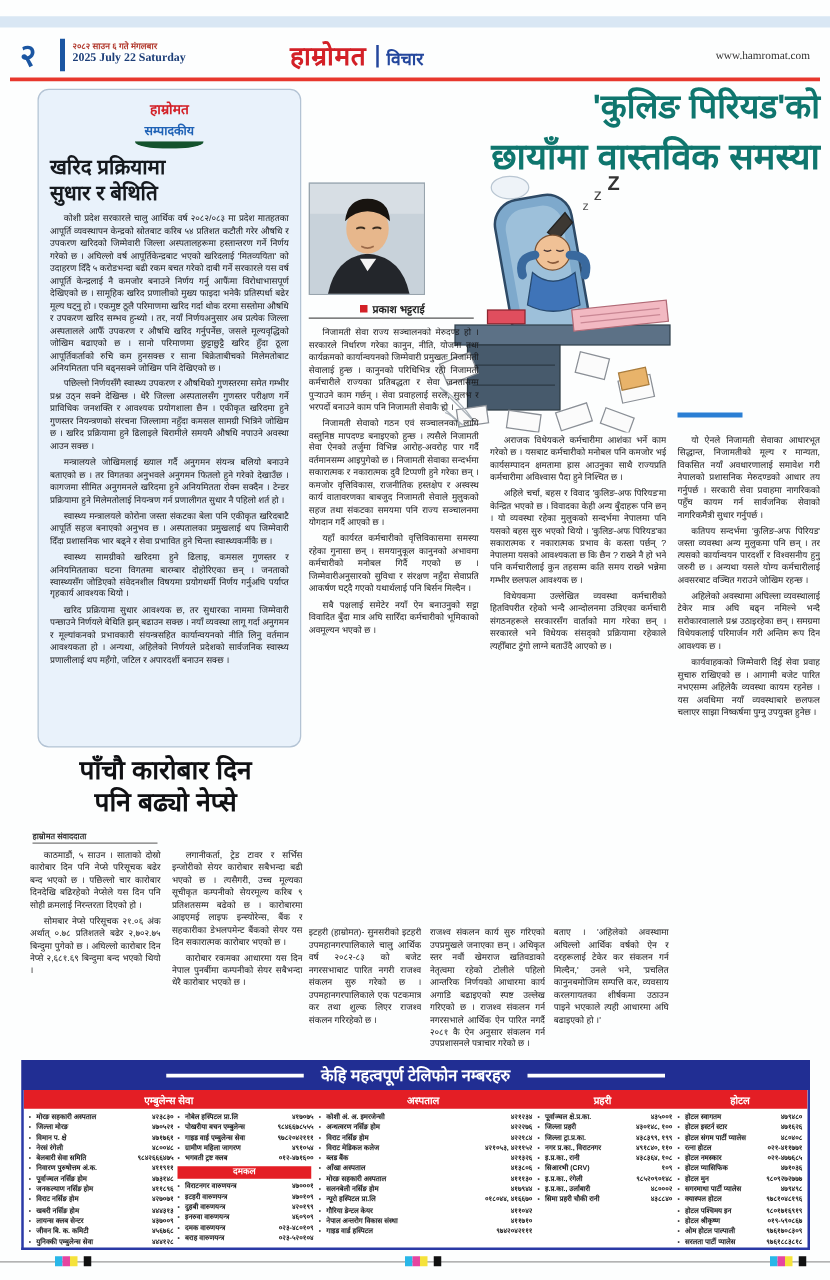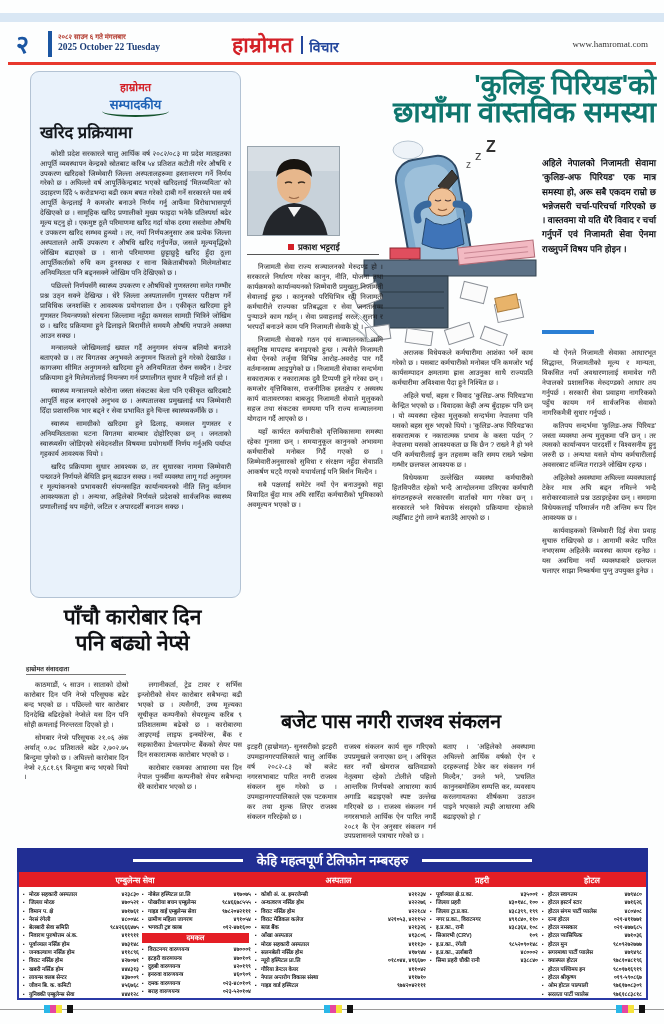--- a/index.html
+++ b/index.html
@@ -18,30 +18,30 @@
   #masthead .brand{font-size:21px;font-weight:bold;color:#d32027;letter-spacing:.5px;}
   #masthead .sep{display:inline-block;width:2px;height:18px;background:#24479d;margin:0 6px -2px 8px;}
   #masthead .section{font-size:14px;font-weight:bold;color:#24479d;}
   #site{right:16px;top:39px;font-size:9px;color:#333;font-family:"Liberation Serif","DejaVu Serif",serif;}
   #redrule{left:8px;top:62px;width:648px;height:3px;background:#e8382d;}
 
   
   #edbox{left:30px;top:71px;width:211px;height:527px;background:#e9f2fb;border:1px solid #b3c3d4;border-radius:9px;padding:7px 9px;overflow:hidden;}
   #edlogo{display:block;text-align:center;font-size:11px;font-weight:bold;color:#d32027;}
   #edlabel-wrap{text-align:center;margin-top:1px;}
-  #edlabel{display:inline-block;font-size:13px;font-weight:bold;color:#1f62b6;border-bottom:2px solid #14532d;border-radius:0 0 70% 70%/0 0 8px 8px;padding:0 8px 2px;}
+  #edlabel{display:inline-block;font-size:10px;font-weight:bold;color:#1f62b6;border-bottom:6px solid #14532d;border-radius:0 0 70% 70%/0 0 8px 8px;padding:0 8px 2px;}
   .ed-head{font-size:16.5px;font-weight:bold;color:#15191e;text-align:left;line-height:1.25;}
   #ed-head1{margin-top:5px;}
   #edbody{margin-top:6px;font-size:7px;line-height:1.42;color:#18181a;text-align:justify;}
   #edbody p{margin:0 0 3px;text-indent:11px;}
 
   
   .mainhead{left:246px;width:410px;text-align:right;font-weight:bold;color:#0f766e;line-height:1.0;}
   #mh1{top:72px;font-size:27px;}
-  #mh2{top:98px;font-size:29px;}
+  #mh2{top:112px;font-size:29px;}
   #photo{left:247px;top:146px;width:93px;height:90px;border:1px solid #98a4ad;overflow:hidden;background:#cdd6dd;}
   #authorrow{left:247px;top:241px;width:132px;font-size:8.5px;font-weight:bold;color:#222;padding-left:41px;}
   #authorrow .sq{display:inline-block;width:6px;height:6px;background:#d32027;margin-right:4px;}
   #authorrule{left:247px;top:254px;width:132px;height:1px;background:#555;}
   #cartoon{left:346px;top:134px;width:200px;height:212px;}
   #pullquote{left:542px;top:156px;width:114px;font-size:8.8px;font-weight:bold;line-height:1.62;color:#121419;text-align:justify;}
   #quotebar{left:542px;top:330px;width:52px;height:4px;background:#2b7fd4;}
   .bodycol{font-size:7px;line-height:1.42;color:#19191b;text-align:justify;overflow:hidden;}
   .bodycol p{margin:0 0 3px;text-indent:11px;}
   #mcol1{left:247px;top:262px;width:136px;height:446px;}
@@ -91,31 +91,32 @@
 </style>
 </head>
 <body>
 
 <div id="page">
 
   <div class="abs" id="topband"></div>
   <div class="abs" id="pagenum">२</div>
   <div class="abs" id="pagenum-bar"></div>
   <div class="abs" id="date-np">२०८२ साउन ६ गते मंगलबार</div>
-  <div class="abs" id="date-en">2025 October 22 Tuesday</div>
+  <div class="abs" id="date-en">2025 July 22 Saturday</div>
   <div class="abs" id="masthead">
     <span class="brand">हाम्रोमत</span><span class="sep"></span><span class="section">विचार</span>
   </div>
   <div class="abs" id="site">www.hamromat.com</div>
   <div class="abs" id="redrule"></div>
 
   <div class="abs" id="edbox">
     <span id="edlogo">हाम्रोमत</span>
     <div id="edlabel-wrap"><span id="edlabel">सम्पादकीय</span></div>
     <div class="ed-head" id="ed-head1">खरिद प्रक्रियामा</div>
+    <div class="ed-head">सुधार र बेथिति</div>
     <div id="edbody">
 
     <p>कोशी प्रदेश सरकारले चालु आर्थिक वर्ष २०८२/०८३ मा प्रदेश मातहतका आपूर्ति व्यवस्थापन केन्द्रको स्रोतबाट करिब ५४ प्रतिशत कटौती गरेर औषधि र उपकरण खरिदको जिम्मेवारी जिल्ला अस्पतालहरूमा हस्तान्तरण गर्ने निर्णय गरेको छ । अघिल्लो वर्ष आपूर्तिकेन्द्रबाट भएको खरिदलाई 'मितव्ययिता' को उदाहरण दिँदै ५ करोडभन्दा बढी रकम बचत गरेको दाबी गर्ने सरकारले यस वर्ष आपूर्ति केन्द्रलाई नै कमजोर बनाउने निर्णय गर्नु आफैंमा विरोधाभासपूर्ण देखिएको छ । सामूहिक खरिद प्रणालीको मुख्य फाइदा भनेकै प्रतिस्पर्धा बढेर मूल्य घट्नु हो । एकमुष्ट ठूलै परिमाणमा खरिद गर्दा थोक दरमा सस्तोमा औषधि र उपकरण खरिद सम्भव हुन्थ्यो । तर, नयाँ निर्णयअनुसार अब प्रत्येक जिल्ला अस्पतालले आफैँ उपकरण र औषधि खरिद गर्नुपर्नेछ, जसले मूल्यवृद्धिको जोखिम बढाएको छ । सानो परिमाणमा छुट्टाछुट्टै खरिद हुँदा ठूला आपूर्तिकर्ताको रुचि कम हुनसक्छ र साना बिक्रेताबीचको मिलेमतोबाट अनियमितता पनि बढ्नसक्ने जोखिम पनि देखिएको छ ।</p>
         <p>पछिल्लो निर्णयसँगै स्वास्थ्य उपकरण र औषधिको गुणस्तरमा समेत गम्भीर प्रश्न उठ्न सक्ने देखिन्छ । धेरै जिल्ला अस्पतालसँग गुणस्तर परीक्षण गर्ने प्राविधिक जनशक्ति र आवश्यक प्रयोगशाला छैन । एकीकृत खरिदमा हुने गुणस्तर नियन्त्रणको संरचना जिल्लामा नहुँदा कमसल सामग्री भित्रिने जोखिम छ । खरिद प्रक्रियामा हुने ढिलाइले बिरामीले समयमै औषधि नपाउने अवस्था आउन सक्छ ।</p>
         <p>मन्त्रालयले जोखिमलाई ख्याल गर्दै अनुगमन संयन्त्र बलियो बनाउने बताएको छ । तर विगतका अनुभवले अनुगमन फितलो हुने गरेको देखाउँछ । कागजमा सीमित अनुगमनले खरिदमा हुने अनियमितता रोक्न सक्दैन । टेन्डर प्रक्रियामा हुने मिलेमतोलाई नियन्त्रण गर्न प्रणालीगत सुधार नै पहिलो शर्त हो ।</p>
         <p>स्वास्थ्य मन्त्रालयले कोरोना जस्ता संकटका बेला पनि एकीकृत खरिदबाटै आपूर्ति सहज बनाएको अनुभव छ । अस्पतालका प्रमुखलाई थप जिम्मेवारी दिँदा प्रशासनिक भार बढ्ने र सेवा प्रभावित हुने चिन्ता स्वास्थ्यकर्मीकै छ ।</p>
         <p>स्वास्थ्य सामग्रीको खरिदमा हुने ढिलाइ, कमसल गुणस्तर र अनियमितताका घटना विगतमा बारम्बार दोहोरिएका छन् । जनताको स्वास्थ्यसँग जोडिएको संवेदनशील विषयमा प्रयोगधर्मी निर्णय गर्नुअघि पर्याप्त गृहकार्य आवश्यक थियो ।</p>
         <p>खरिद प्रक्रियामा सुधार आवश्यक छ, तर सुधारका नाममा जिम्मेवारी पन्छाउने निर्णयले बेथिति झन् बढाउन सक्छ । नयाँ व्यवस्था लागू गर्दा अनुगमन र मूल्यांकनको प्रभावकारी संयन्त्रसहित कार्यान्वयनको नीति लिनु वर्तमान आवश्यकता हो । अन्यथा, अहिलेको निर्णयले प्रदेशको सार्वजनिक स्वास्थ्य प्रणालीलाई थप महँगो, जटिल र अपारदर्शी बनाउन सक्छ ।</p>
       </div>
   </div>
@@ -178,21 +179,20 @@
         <rect x="136" y="196" width="24" height="13" transform="rotate(20 148 202)"></rect>
         <rect x="20" y="192" width="24" height="14" transform="rotate(-8 32 199)"></rect>
       </g>
       <rect x="150" y="162" width="22" height="14" transform="rotate(-12 161 169)" fill="#e8b36a" stroke="#a97c3d"></rect>
       <g stroke="#aab2b9" fill="none">
         <path d="M6 176 L34 204 M6 190 L24 206 M6 176 Q20 184 34 204 M10 196 Q16 198 22 206"></path>
       </g>
     </svg>
   </div>
 
-  <div class="abs" id="pullquote">अहिले नेपालको निजामती सेवामा 'कुलिङ-अफ पिरियड' एक मात्र समस्या हो, अरू सबै एकदम राम्रो छ भन्नेजसरी चर्चा-परिचर्चा गरिएको छ । वास्तवमा यो यति धेरै विवाद र चर्चा गर्नुपर्ने एवं निजामती सेवा ऐनमा राख्नुपर्ने विषय पनि होइन ।</div>
   <div class="abs" id="quotebar"></div>
 
   <div class="abs bodycol" id="mcol1">
 
   <p>निजामती सेवा राज्य सञ्चालनको मेरुदण्ड हो । सरकारले निर्धारण गरेका कानुन, नीति, योजना तथा कार्यक्रमको कार्यान्वयनको जिम्मेवारी प्रमुखतः निजामती सेवालाई हुन्छ । कानुनको परिधिभित्र रही निजामती कर्मचारीले राज्यका प्रतिबद्धता र सेवा जनतासम्म पुर्‍याउने काम गर्छन् । सेवा प्रवाहलाई सरल, सुलभ र भरपर्दो बनाउने काम पनि निजामती सेवाकै हो ।</p>
       <p>निजामती सेवाको गठन एवं सञ्चालनका लागि वस्तुनिष्ठ मापदण्ड बनाइएको हुन्छ । त्यसैले निजामती सेवा ऐनको तर्जुमा विभिन्न आरोह-अवरोह पार गर्दै वर्तमानसम्म आइपुगेको छ । निजामती सेवाका सन्दर्भमा सकारात्मक र नकारात्मक दुवै टिप्पणी हुने गरेका छन् । कमजोर वृत्तिविकास, राजनीतिक हस्तक्षेप र अस्वस्थ कार्य वातावरणका बाबजुद निजामती सेवाले मुलुकको सहज तथा संकटका समयमा पनि राज्य सञ्चालनमा योगदान गर्दै आएको छ ।</p>
       <p>यहाँ कार्यरत कर्मचारीको वृत्तिविकासमा समस्या रहेका गुनासा छन् । समयानुकूल कानुनको अभावमा कर्मचारीको मनोबल गिर्दै गएको छ । जिम्मेवारीअनुसारको सुविधा र संरक्षण नहुँदा सेवाप्रति आकर्षण घट्दै गएको यथार्थलाई पनि बिर्सन मिल्दैन ।</p>
       <p>सबै पक्षलाई समेटेर नयाँ ऐन बनाउनुको सट्टा विवादित बुँदा मात्र अघि सारिँदा कर्मचारीको भूमिकाको अवमूल्यन भएको छ ।</p>
     </div>
   <div class="abs bodycol" id="mcol2">
@@ -214,21 +214,20 @@
   <div class="abs" id="nbyline">हाम्रोमत संवाददाता</div>
   <div class="abs" id="nbyrule"></div>
   <div class="abs bodycol" id="ncols">
 
   <p>काठमाडौं, ५ साउन । साताको दोस्रो कारोबार दिन पनि नेप्से परिसूचक बढेर बन्द भएको छ । पछिल्लो चार कारोबार दिनदेखि बढिरहेको नेप्सेले यस दिन पनि सोही क्रमलाई निरन्तरता दिएको हो ।</p>
       <p>सोमबार नेप्से परिसूचक २१.०६ अंक अर्थात् ०.७८ प्रतिशतले बढेर २,७०२.७५ बिन्दुमा पुगेको छ । अघिल्लो कारोबार दिन नेप्से २,६८१.६९ बिन्दुमा बन्द भएको थियो ।</p>
       <p>लगानीकर्ता, ट्रेड टावर र सर्भिस इन्जोरीको सेयर कारोबार सबैभन्दा बढी भएको छ । त्यसैगरी, उच्च मूल्यका सूचीकृत कम्पनीको सेयरमूल्य करिब ९ प्रतिशतसम्म बढेको छ । कारोबारमा आइएमई लाइफ इन्स्योरेन्स, बैंक र सहकारीका डेभलपमेन्ट बैंकको सेयर यस दिन सकारात्मक कारोबार भएको छ ।</p>
       <p>कारोबार रकमका आधारमा यस दिन नेपाल पुनर्बीमा कम्पनीको सेयर सबैभन्दा धेरै कारोबार भएको छ ।</p>
     </div>
 
-  <div class="abs" id="bhead">बजेट पास नगरी राजश्व संकलन</div>
   <div class="abs bodycol" id="bcol1">
 
   <p class="lead">इटहरी (हाम्रोमत)- सुनसरीको इटहरी उपमहानगरपालिकाले चालु आर्थिक वर्ष २०८२-८३ को बजेट नगरसभाबाट पारित नगरी राजश्व संकलन सुरु गरेको छ । उपमहानगरपालिकाले एक पटकमात्र कर तथा शुल्क लिएर राजश्व संकलन गरिरहेको छ ।</p>
     </div>
   <div class="abs bodycol" id="bcol2">
 
   <p class="lead">राजश्व संकलन कार्य सुरु गरिएको उपप्रमुखले जनाएका छन् । अधिकृत स्तर नवौं खेमराज खतिवडाको नेतृत्वमा रहेको टोलीले पहिलो आन्तरिक निर्णयको आधारमा कार्य अगाडि बढाइएको स्पष्ट उल्लेख गरिएको छ । राजश्व संकलन गर्न नगरसभाले आर्थिक ऐन पारित नगर्दै २०८१ कै ऐन अनुसार संकलन गर्न उपप्रशासनले पत्राचार गरेको छ ।</p>
     </div>
   <div class="abs bodycol" id="bcol3">
 

